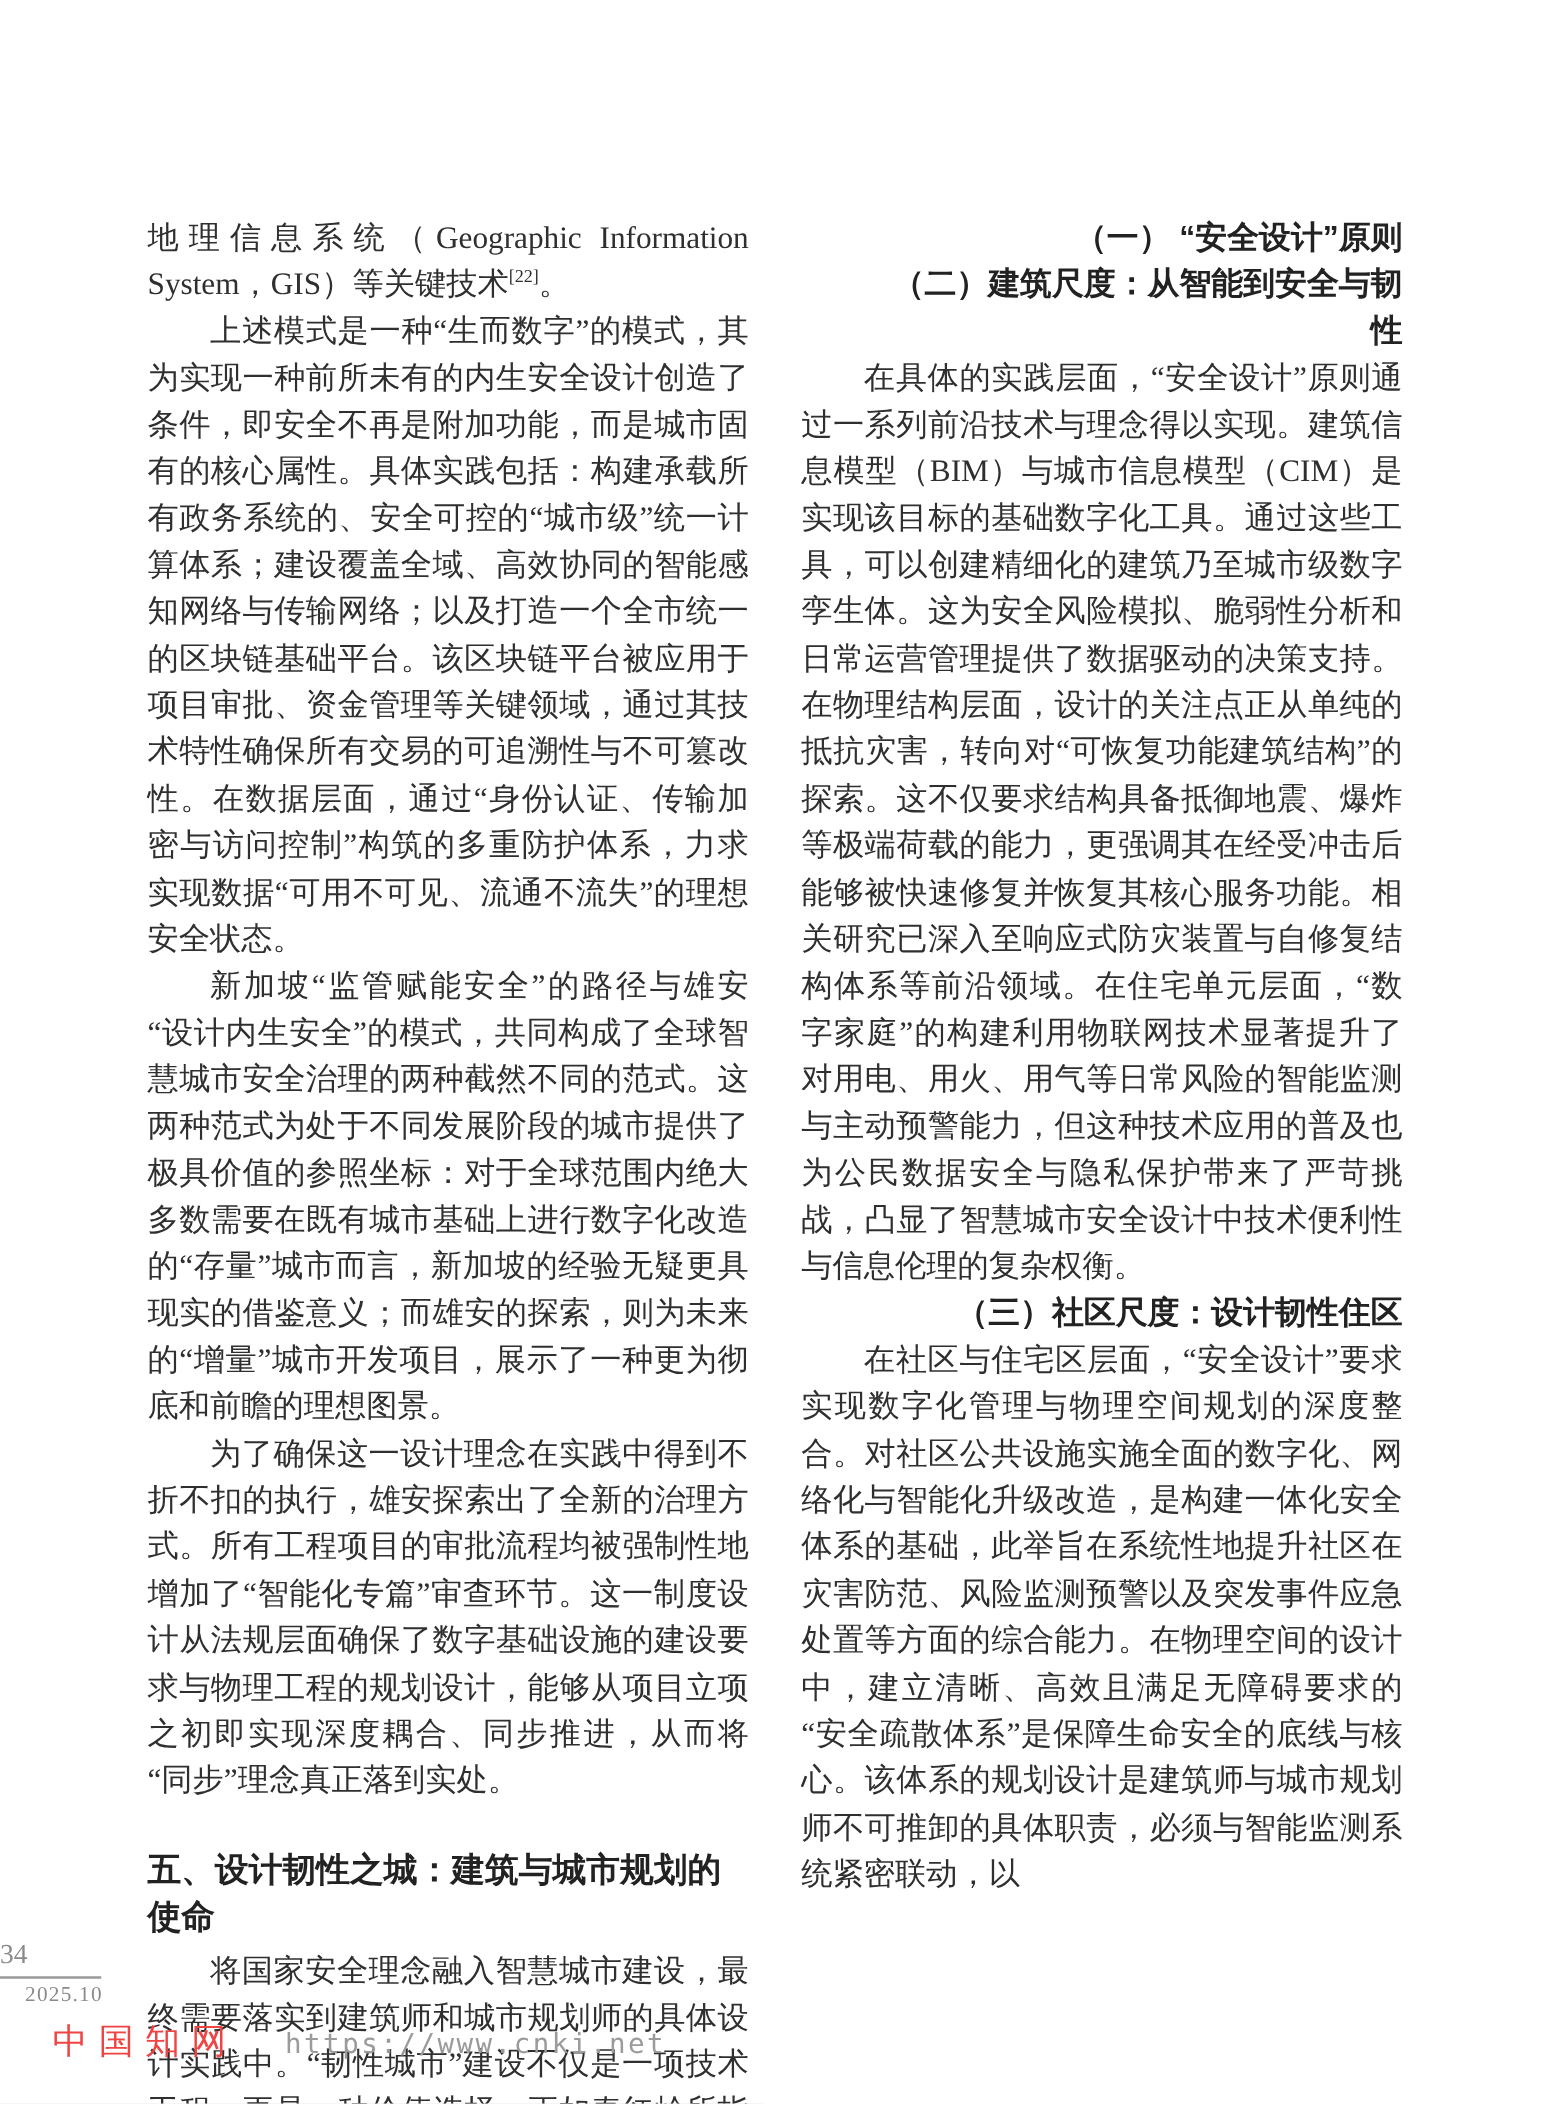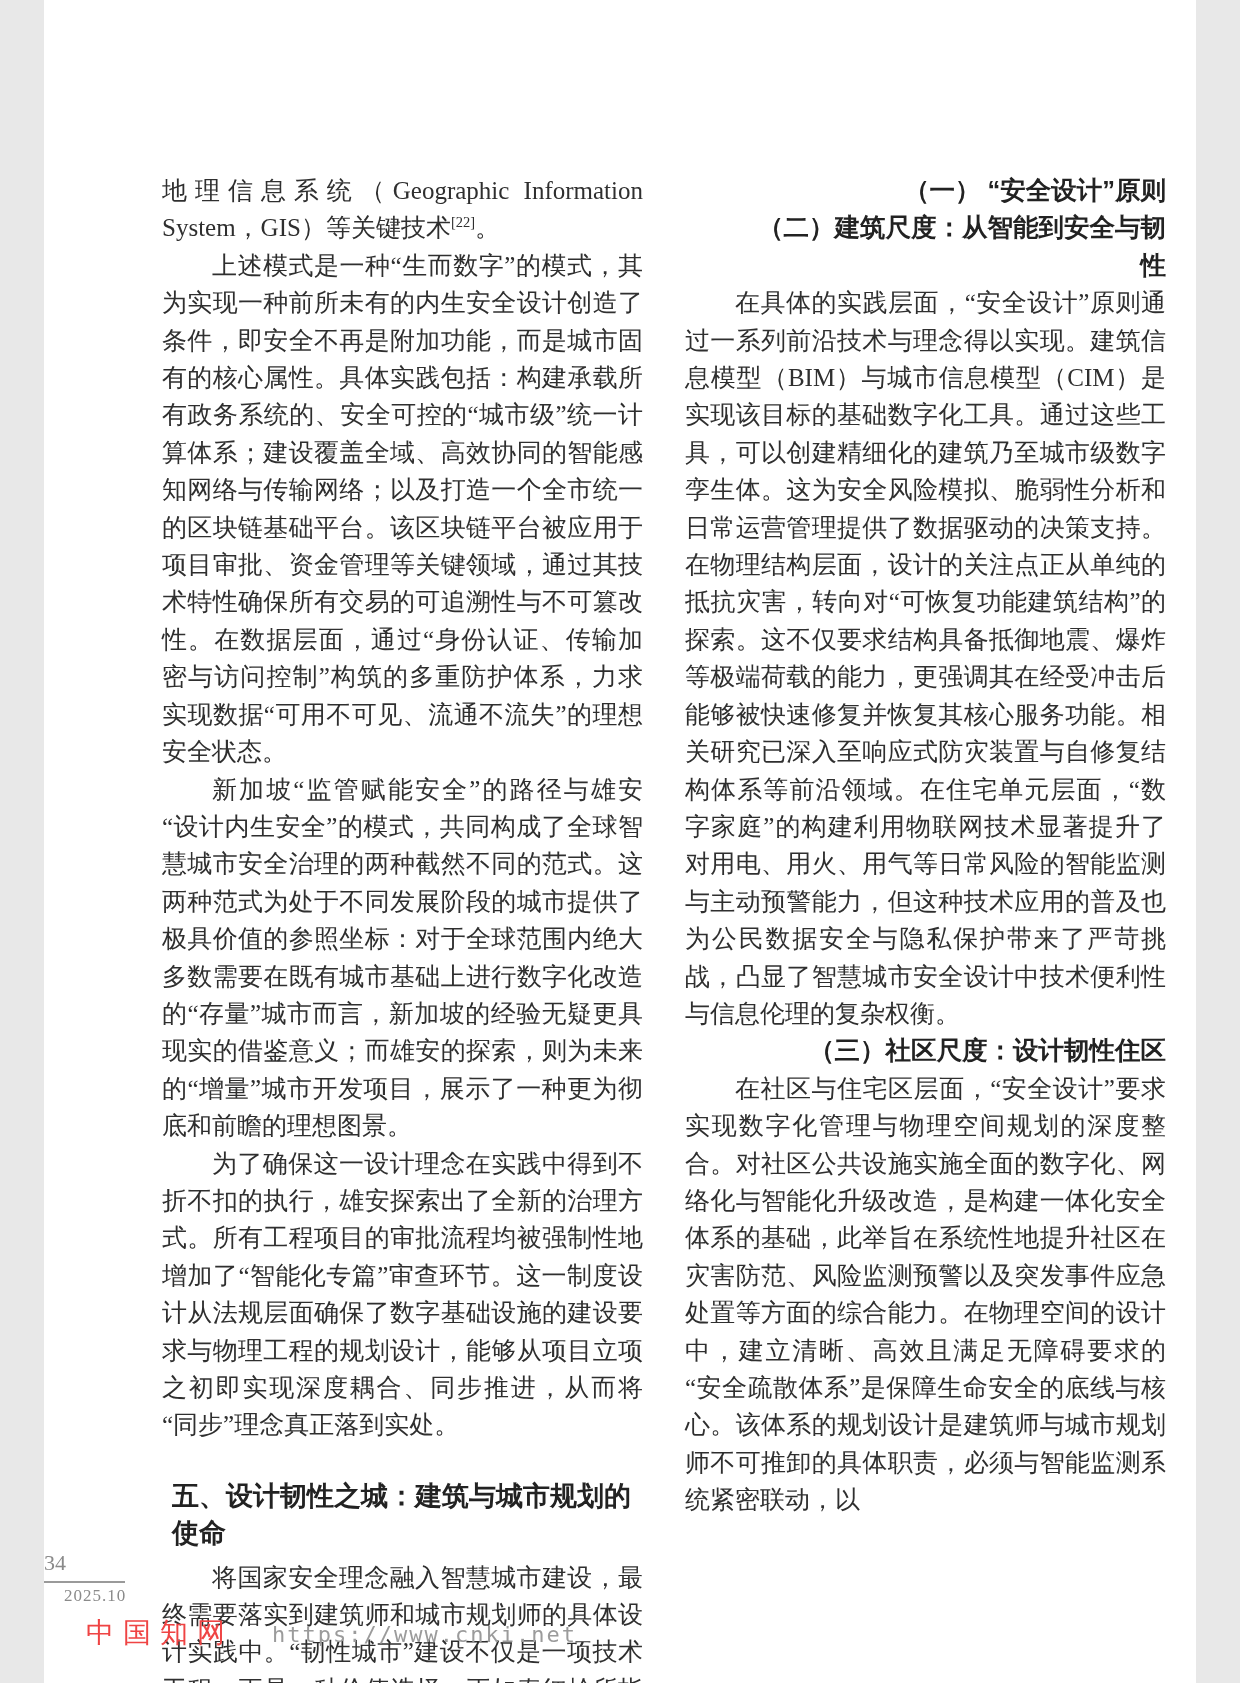--- a/index.html
+++ b/index.html
@@ -1,38 +1,38 @@
 <!DOCTYPE html>
 <html lang="zh"><head>
 <meta charset="utf-8">
 <style>
   html,body{margin:0;padding:0;background:#e8e8e8;}
   .page{
     position:relative;
-    width:1152px;height:1683px;
+    width:1240px;height:1683px;
     margin:0 auto;
     background:#ffffff;
     overflow:hidden;
     font-family:"Liberation Serif","DejaVu Serif",serif;
     color:#2f2f2f;
   }
   .column{
     position:absolute;
     top:172px;
     width:481px;
     font-size:25px;
     line-height:37.4px;
     text-align:justify;
   }
   .column.left{left:118px;}
   .column.right{left:641px;}
   p.para{margin:0;text-indent:2em;}
   p.para.noindent{text-indent:0;}
   h2.section-heading{
-    margin:34px 10px 6px;
+    margin:34px 0 6px;
     font-family:"Liberation Sans","DejaVu Sans",sans-serif;
     font-weight:bold;
     font-size:27px;
     line-height:37.4px;
     text-indent:0;
     color:#222222;
     text-align:left;
   }
   h3.subsection-heading{
     margin:0;

